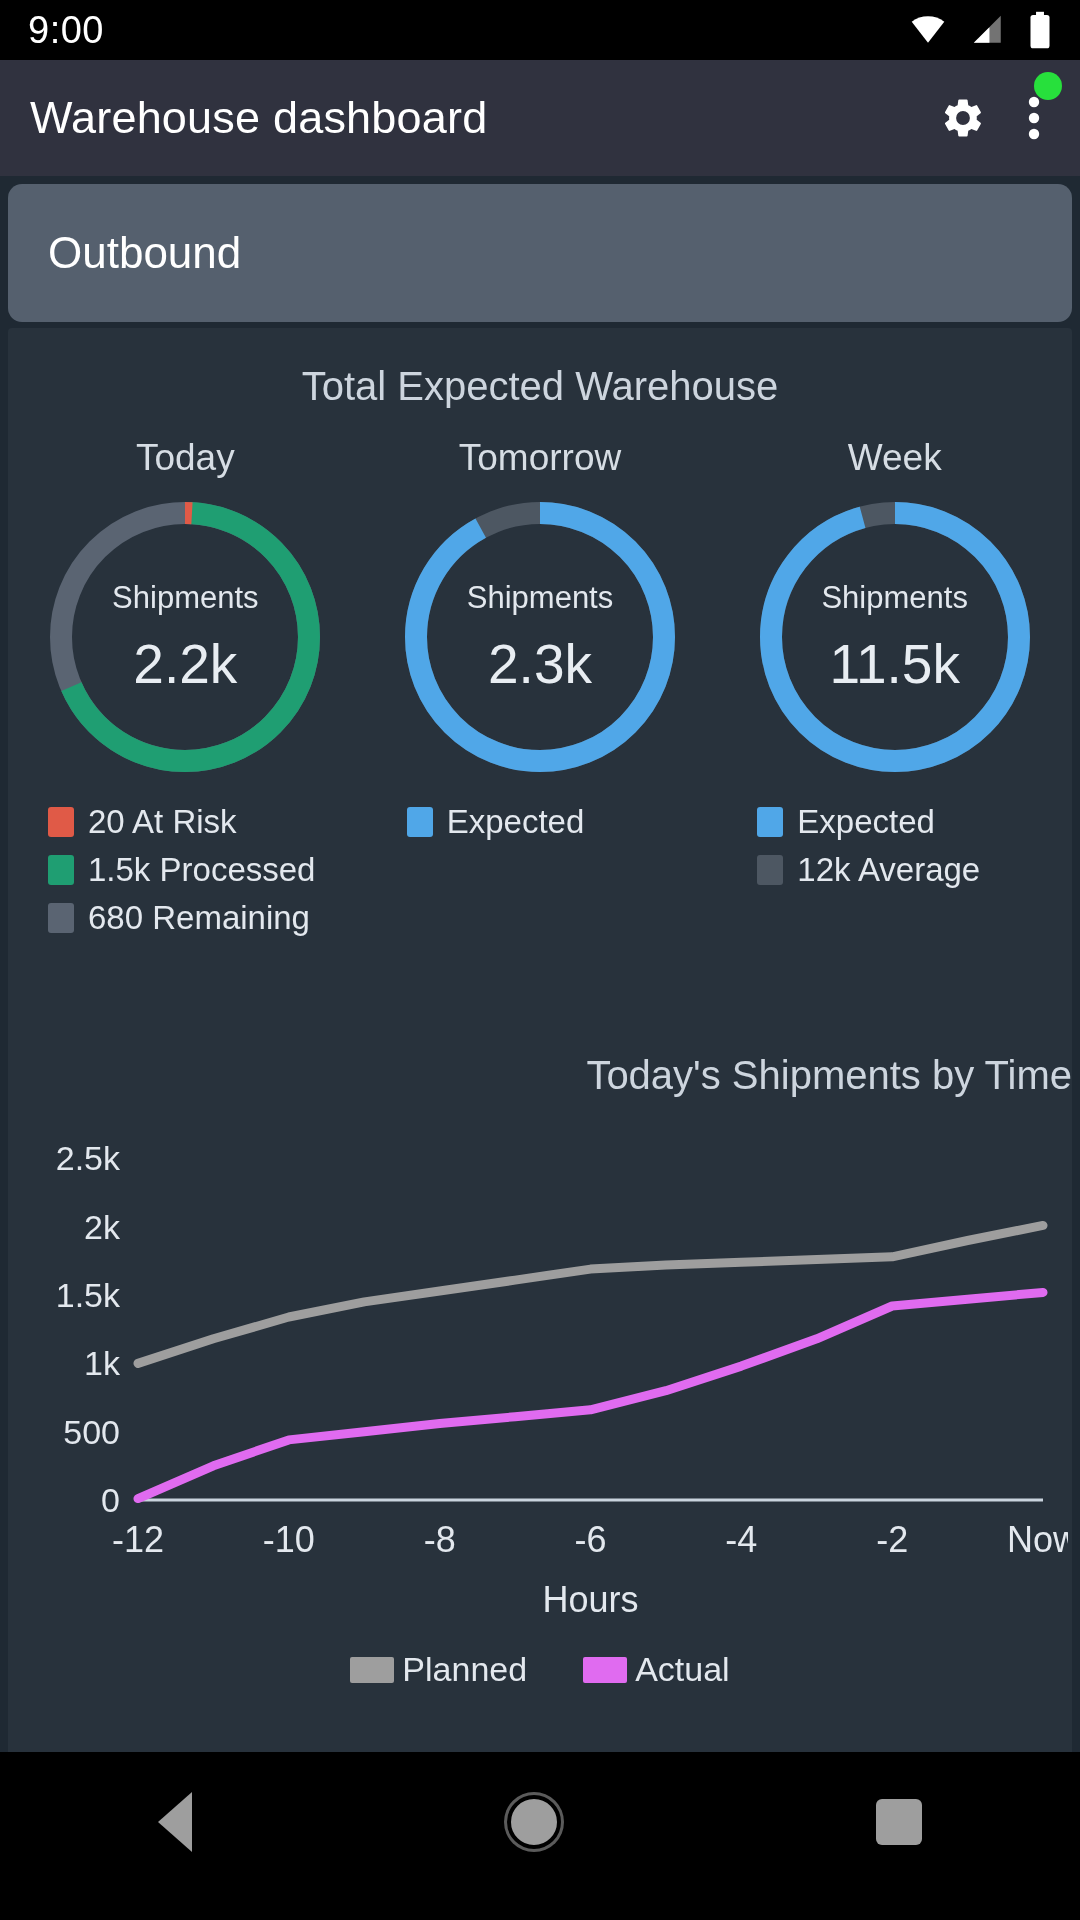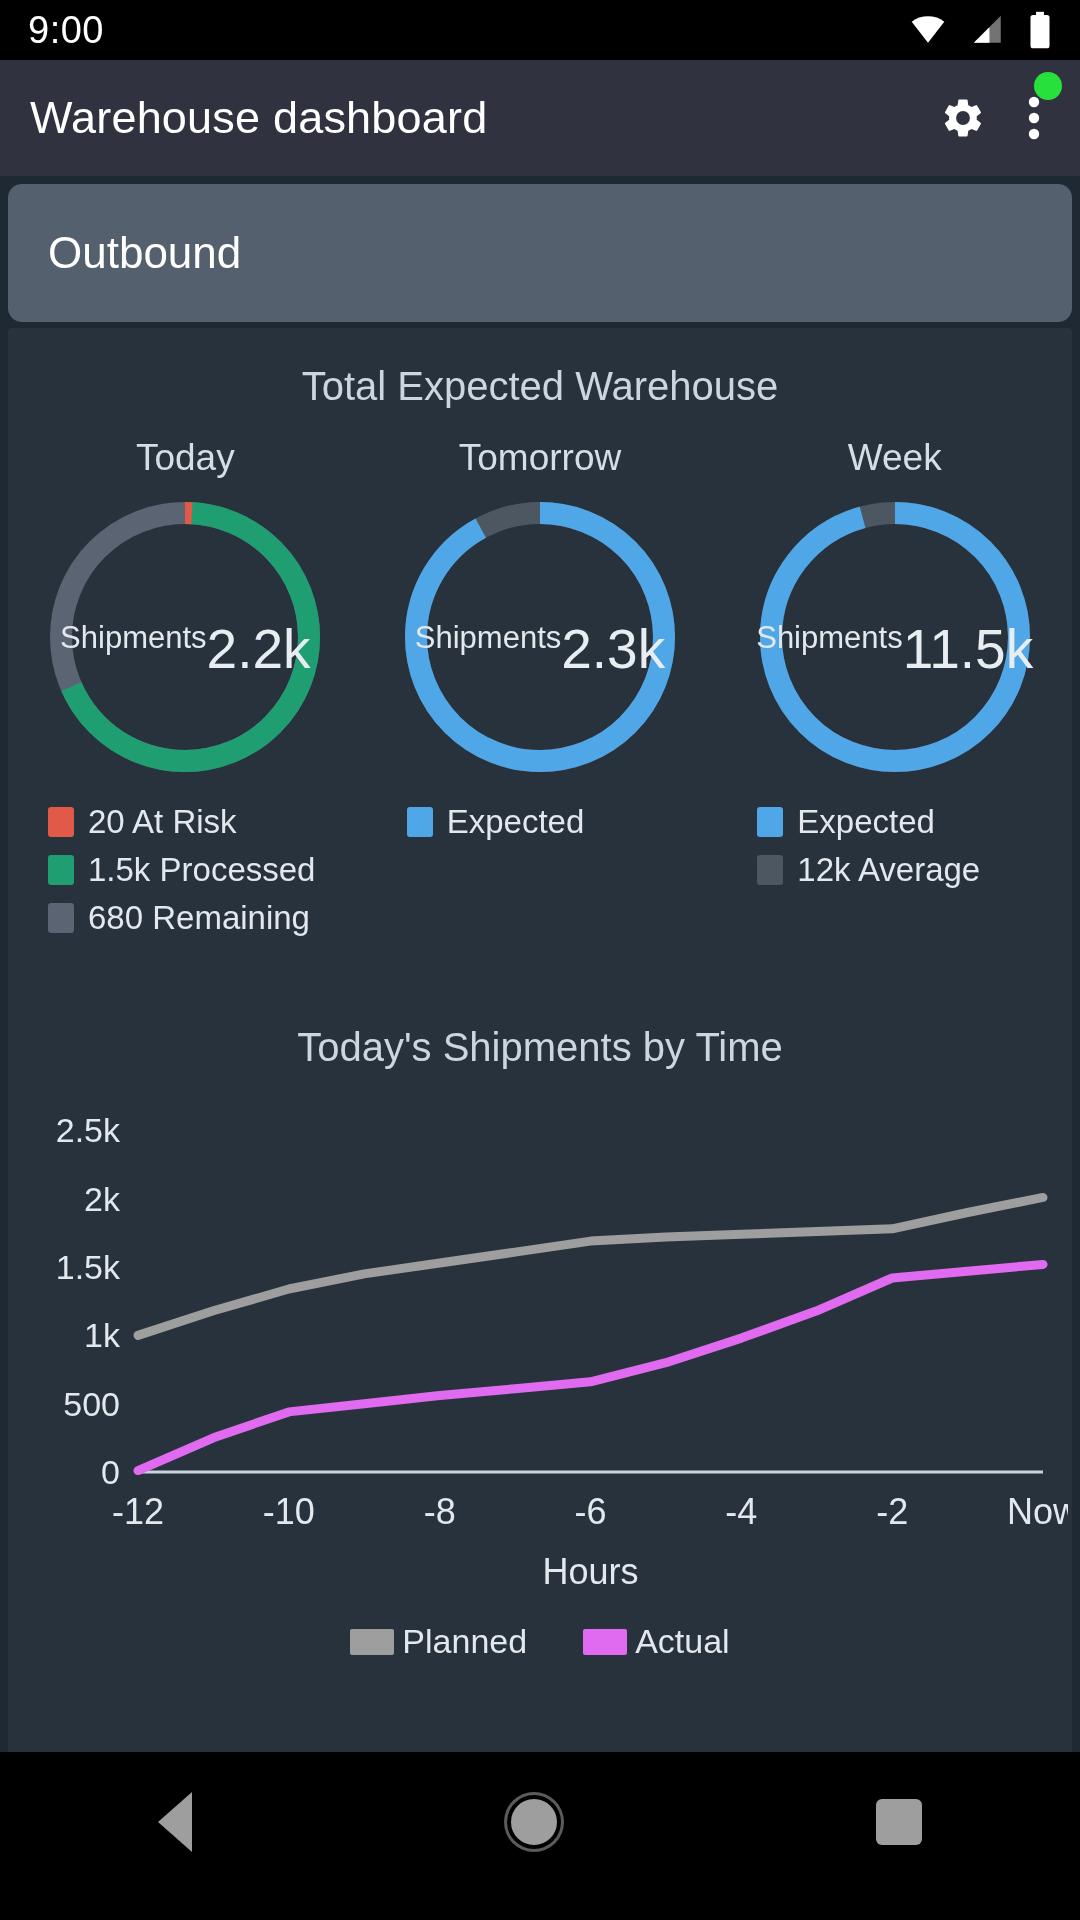--- a/index.html
+++ b/index.html
@@ -53,37 +53,37 @@
 
   .panel-title { text-align:center; color:#cdd5de; font-size:40px; margin-top:36px; }
 
   
   .donut-row { display:flex; margin-top:28px; }
   .donut-col { flex:1; display:flex; flex-direction:column; align-items:center; }
   .donut-label { color:#d6dde4; font-size:37px; margin-bottom:14px; }
   .donut-wrap { position:relative; width:288px; height:288px; }
   .donut-wrap svg { display:block; }
   .donut-center {
-    position:absolute; inset:0; display:flex; flex-direction:row;
+    position:absolute; inset:0; display:flex; flex-direction:column;
     align-items:center; justify-content:center; pointer-events:none;
   }
   .donut-center .cap { color:#e3e8ee; font-size:31px; line-height:1; }
   .donut-center .val { color:#e8edf2; font-size:55px; line-height:1; margin-top:24px; }
 
   
   .legend-row { display:flex; margin-top:22px;gap:8px; }
   .legend-col { flex:1; padding-left:40px; }
   .legend-col:nth-child(2) { padding-left:36px; }
   .legend-col:nth-child(3) { padding-left:28px; }
   .legend-item { display:flex; align-items:center; margin-bottom:10px; }
   .swatch { width:26px; height:30px; border-radius:3px; margin-right:14px; flex:none; }
   .legend-text { color:#e3e8ee; font-size:33px; white-space:nowrap; }
 
   
-  .chart-title { text-align:center; color:#cdd5de; font-size:40px; margin-top:78px; }
+  .chart-title { text-align:right; color:#cdd5de; font-size:40px; margin-top:106px; }
   .chart-area { position:relative; margin-top:22px; height:520px; }
   .chart-area svg { display:block; }
   .axis-text { fill:#e3e8ee; font-family:"Liberation Sans", sans-serif; }
   .chart-legend { display:flex; justify-content:center; align-items:center; gap:56px; margin-top:10px; }
   .chart-legend .sw { width:44px; height:26px; border-radius:2px; }
   .chart-legend .lbl { color:#e3e8ee; font-size:34px; margin-left:8px; }
   .cl-item { display:flex; align-items:center; }
 
   
   .navbar {

